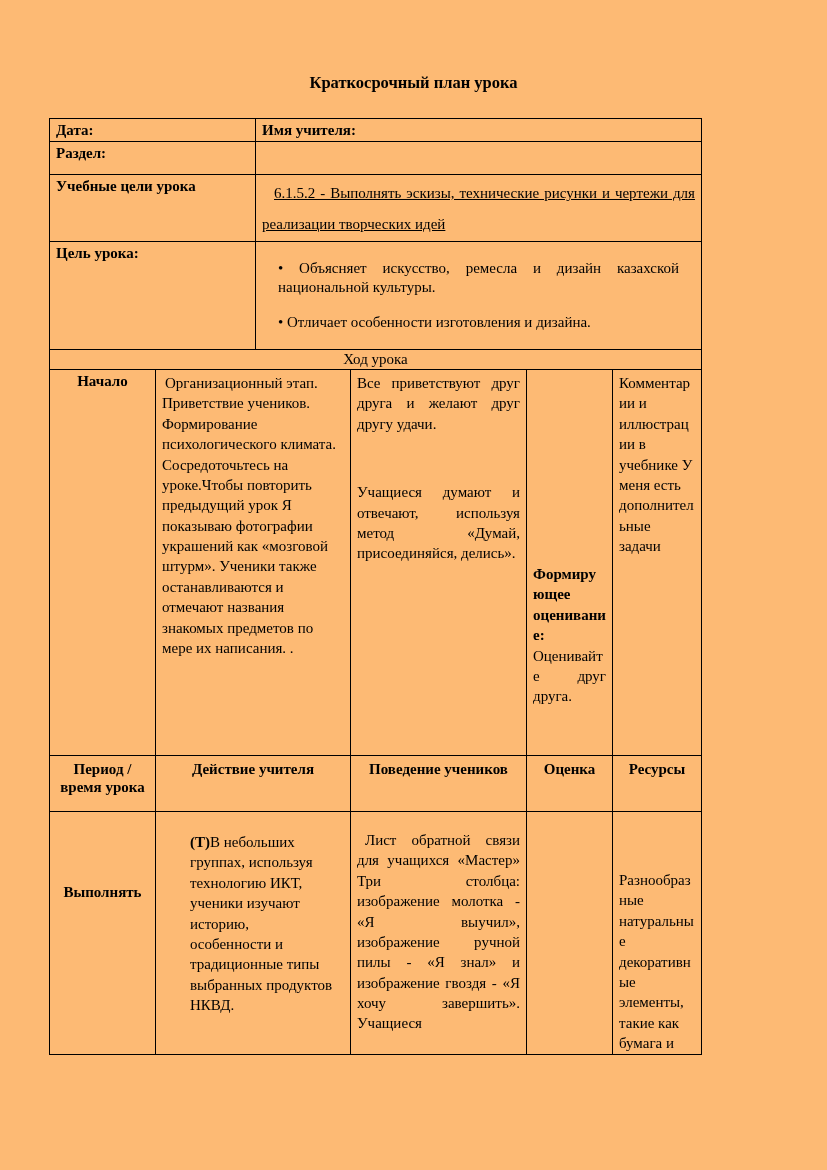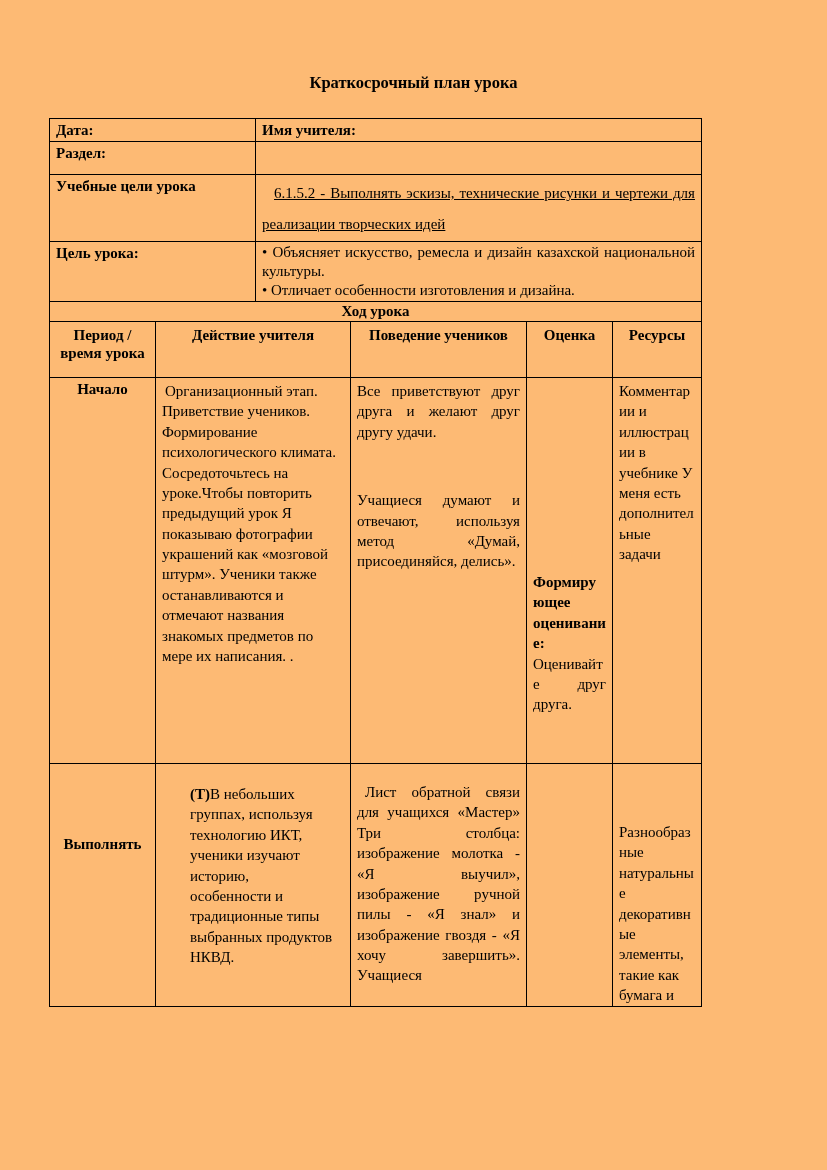--- a/index.html
+++ b/index.html
@@ -34,36 +34,36 @@
     line-height: 1.36;
     overflow-wrap: break-word;
     word-break: break-word;
   }
   .b { font-weight: bold; }
   .hang { padding-left: 48px; text-indent: -48px; }
   .just { text-align: justify; }
   .lh-wide { line-height: 2.05; }
   .lh-goal { line-height: 1.28; }
   .flow-title-cell {
-    text-align: center; font-weight: bold; padding: 0; line-height: 19px;
+    text-align: center; font-weight: normal; padding: 0; line-height: 19px;
   }
   th.colhead {
     text-align: center; font-weight: bold; line-height: 18px; padding-top: 4px;
   }
   .period-cell { text-align: center; font-weight: bold; }
   .period-mid { padding-top: 70px; }
   .teacher-start { text-indent: 3px; padding-top: 3px; }
   .teacher-mid { padding-left: 34px; padding-top: 20px; padding-right: 16px; }
   .behavior-p1 { margin: 2px 0 0 0; }
   .behavior-p2 { margin: 48px 0 0 0; }
   .behavior-mid { padding-top: 18px; text-indent: 8px; }
   .assess-start { padding-top: 194px; }
   .resources-start { padding-top: 3px; }
   .resources-mid { padding-top: 58px; }
-  p { margin: 0; }
+  p { margin: 16px; }
 </style>
 </head>
 <body>
 
 <div class="page">
   <div class="content">
 
     <h1 class="doc-title">Краткосрочный план урока</h1>
 
     <table class="info-table">
@@ -100,40 +100,40 @@
         <col style="width:106px">
           <col style="width:195px">
           <col style="width:176px">
           <col style="width:86px">
           <col style="width:89px">
       </colgroup>
       <tbody>
           <tr style="height:20px">
         <td colspan="5" class="flow-title-cell">Ход урока</td>
       </tr>
-      <tr style="height:56px">
-        <th class="colhead">Период / время урока</th>
-        <th class="colhead">Действие учителя</th>
-        <th class="colhead">Поведение учеников</th>
-        <th class="colhead">Оценка</th>
-        <th class="colhead">Ресурсы</th>
-      </tr>
-
       <tr style="height:386px">
         <td class="period-cell">Начало</td>
         <td class="teacher-start">Организационный этап. Приветствие учеников. Формирование психологического климата. Сосредоточьтесь на уроке.Чтобы повторить предыдущий урок Я показываю фотографии украшений как «мозговой штурм». Ученики также останавливаются и отмечают названия знакомых предметов по мере их написания. .</td>
         <td class="just">
           <p class="behavior-p1">Все приветствуют друг друга и желают друг другу удачи.</p>
           <p class="behavior-p2">Учащиеся думают и отвечают, используя метод «Думай, присоединяйся, делись».</p>
         </td>
         <td class="assess-start just">
           <span class="b">Формирующее оценивание:</span>
           <span>Оценивайте друг друга.</span>
         </td>
         <td class="resources-start">Комментарии и иллюстрации в учебнике У меня есть дополнительные задачи</td>
+      </tr>
+
+      <tr style="height:56px">
+        <th class="colhead">Период / время урока</th>
+        <th class="colhead">Действие учителя</th>
+        <th class="colhead">Поведение учеников</th>
+        <th class="colhead">Оценка</th>
+        <th class="colhead">Ресурсы</th>
       </tr>
 
       <tr style="height:241px">
         <td class="period-cell period-mid">Выполнять</td>
         <td class="teacher-mid">
           <span class="b">(Т)</span><span>В небольших группах, используя технологию ИКТ, ученики изучают историю, особенности и традиционные типы выбранных продуктов НКВД.</span>
         </td>
         <td class="just behavior-mid">Лист обратной связи для учащихся «Мастер» Три столбца: изображение молотка - «Я выучил», изображение ручной пилы - «Я знал» и изображение гвоздя - «Я хочу завершить». Учащиеся</td>
         <td></td>
         <td class="resources-mid">Разнообразные натуральные декоративные элементы, такие как бумага и</td>

